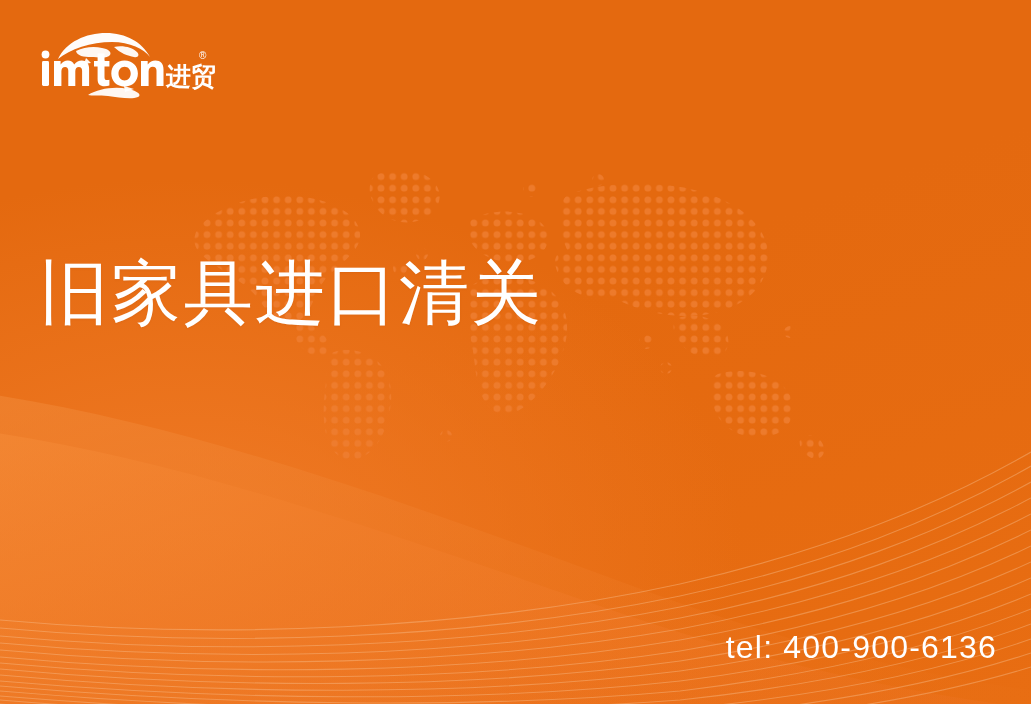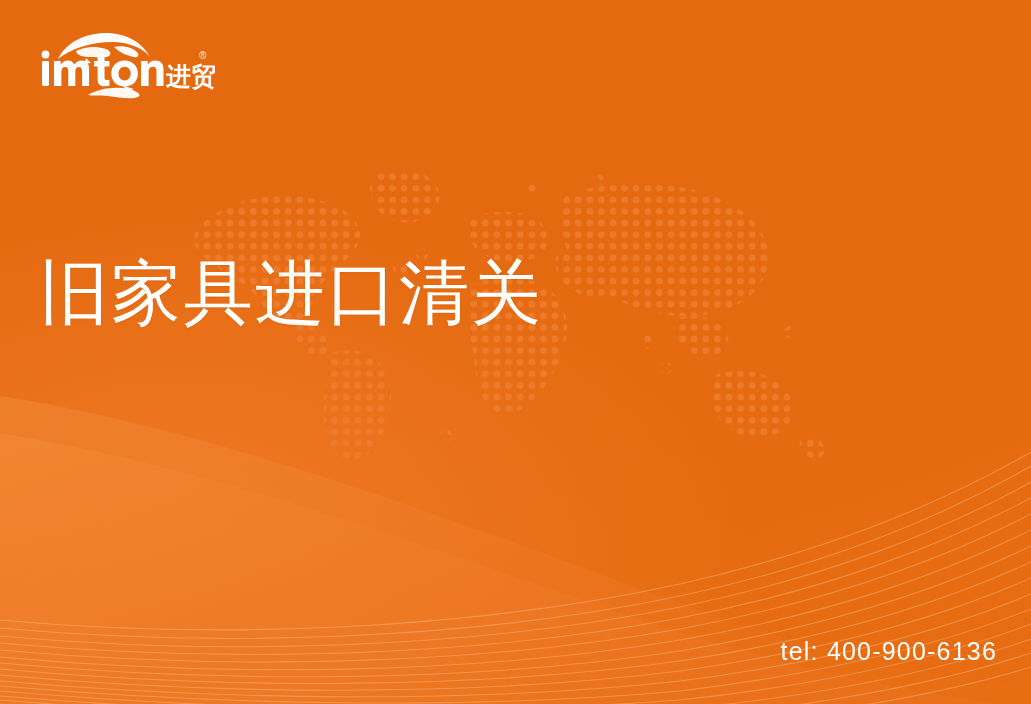--- a/index.html
+++ b/index.html
@@ -83,21 +83,21 @@
     margin-left: 39px;
   }
   .headline .line { display: block; }
 
   
   .tel {
     position: absolute;
     right: 34px;
     bottom: 38px;
     color: #ffffff;
-    font-size: 25px;
+    font-size: 32px;
     letter-spacing: 1.2px;
     font-weight: 400;
     white-space: nowrap;
   }
 </style>
 </head>
 <body>
 
 <div id="banner">
 

